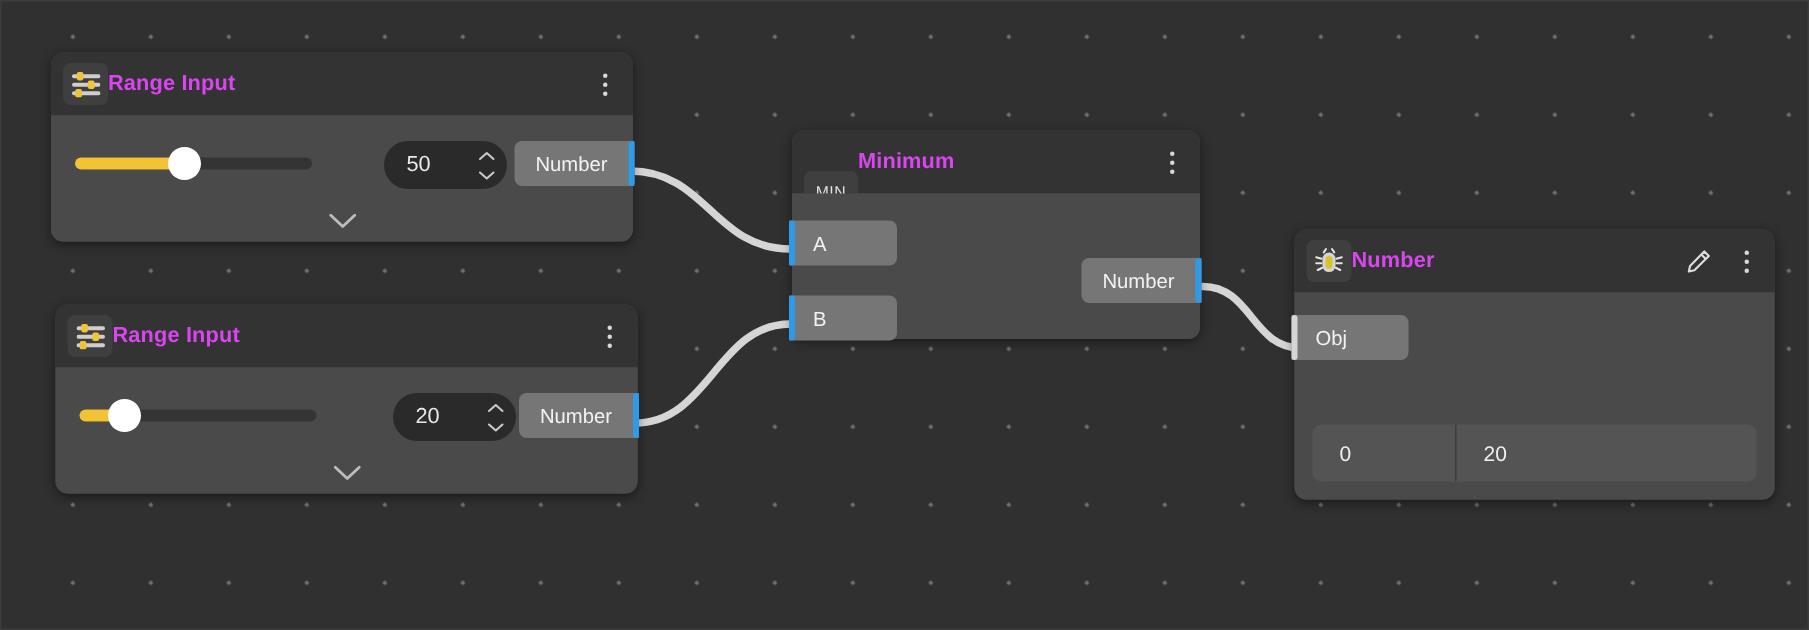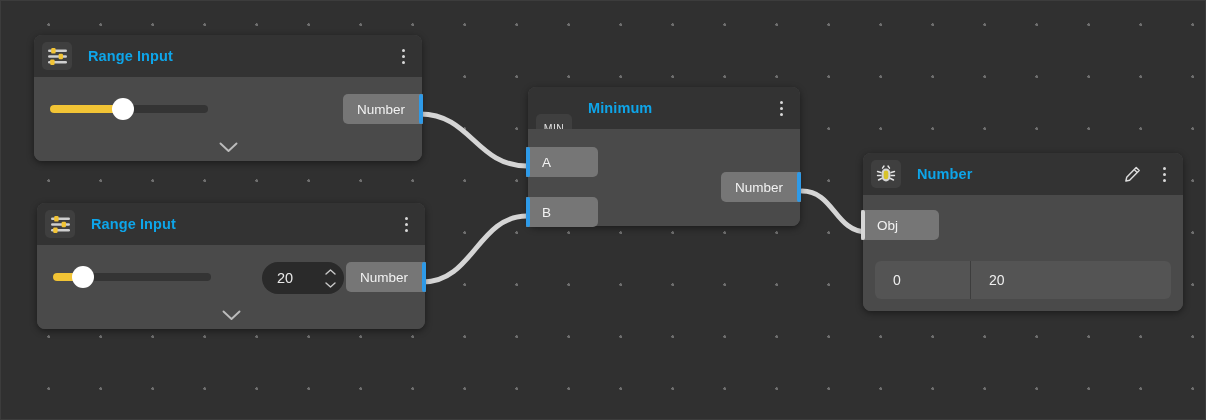--- a/index.html
+++ b/index.html
@@ -57,24 +57,23 @@
     width: 30px;
     height: 28px;
     border-radius: 5px;
     background: #3f3f3f;
     display: flex;
     align-items: center;
     justify-content: center;
     flex: 0 0 auto;
   }
   .node-title {
-    color: #0ea5e9;
+    color: #d946ef;
     font-size: 14.5px;
     font-weight: bold;
-    margin-left: 16px;
     white-space: nowrap;
     letter-spacing: 0.1px;
   }
   .hdr-spacer { flex: 1 1 auto; }
 
   .kebab {
     width: 18px;
     height: 22px;
     display: flex;
     flex-direction: column;
@@ -239,21 +238,21 @@
   }
   .min-body {
     height: 97px;
     border-radius: 0 0 8px 8px;
     background: #4a4a4a;
   }
 
   
   .panel-node { width: 320px; }
   .panel-body {
-    height: 116px;
+    height: 138px;
     border-radius: 0 0 8px 8px;
     background: #4a4a4a;
   }
   .panel-table {
     position: absolute;
     left: 12px;
     bottom: 12px;
     width: 296px;
     height: 38px;
     border-radius: 6px;
@@ -312,20 +311,31 @@
         </div>
     </div>
     <div class="node-body range-body">
 
       <div class="slider">
         <div class="slider-track"></div>
         <div class="slider-fill" style="width:46%;"></div>
         <div class="slider-thumb" style="left:46%;"></div>
       </div>
 
+      <div class="num-field" style="left:222px;">
+        <span class="num-value">50</span>
+        <span class="spinner">
+          <svg width="11" height="6" viewBox="0 0 11 6" xmlns="http://www.w3.org/2000/svg">
+            <path d="M1 5 L5.5 1 L10 5" fill="none" stroke="#c9c9c9" stroke-width="1.4" stroke-linecap="round" stroke-linejoin="round"></path>
+          </svg>
+          <svg width="11" height="6" viewBox="0 0 11 6" xmlns="http://www.w3.org/2000/svg">
+            <path d="M1 1 L5.5 5 L10 1" fill="none" stroke="#c9c9c9" stroke-width="1.4" stroke-linecap="round" stroke-linejoin="round"></path>
+          </svg>
+        </span>
+      </div>
 
       <div class="port port-out" style="top:17px;">
         <span>Number</span>
       </div>
 
       <div class="expand-chevron">
         <svg width="19" height="11" viewBox="0 0 19 11" xmlns="http://www.w3.org/2000/svg">
           <path d="M1.5 1.5 L9.5 9 L17.5 1.5" fill="none" stroke="#bcbcbc" stroke-width="1.9" stroke-linecap="round" stroke-linejoin="round"></path>
         </svg>
       </div>

